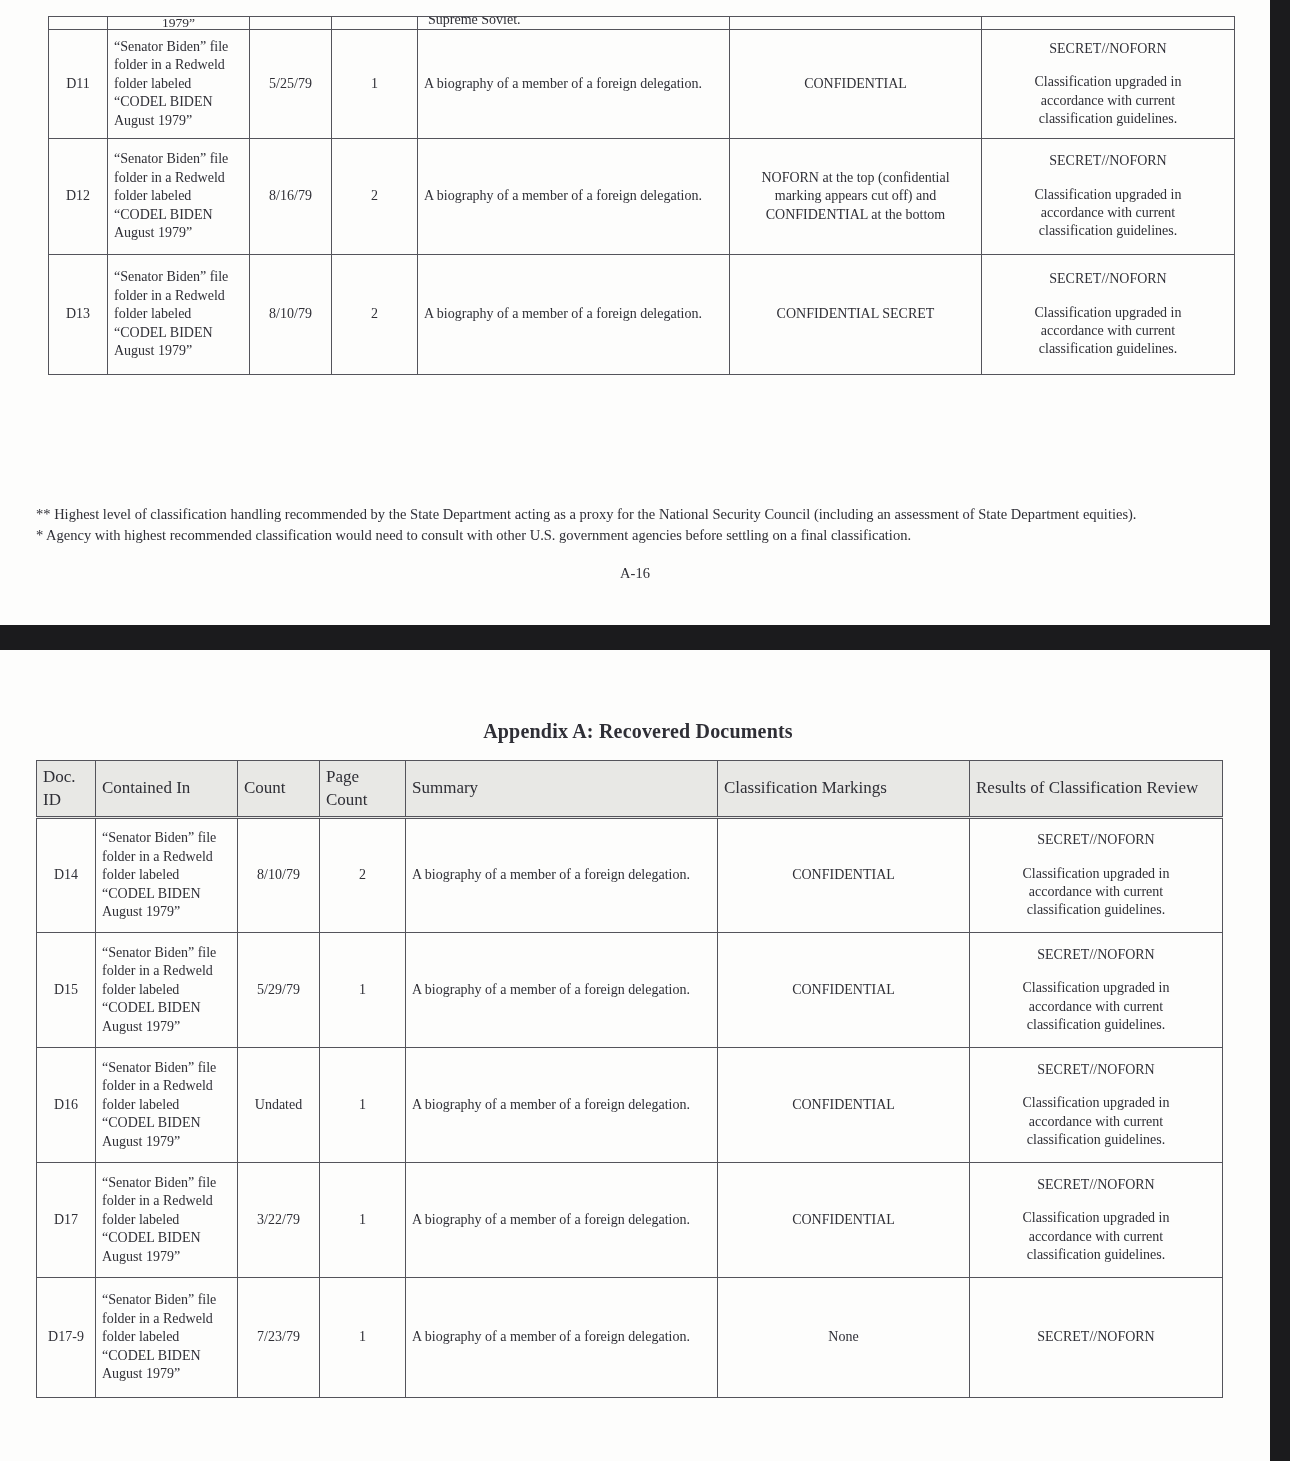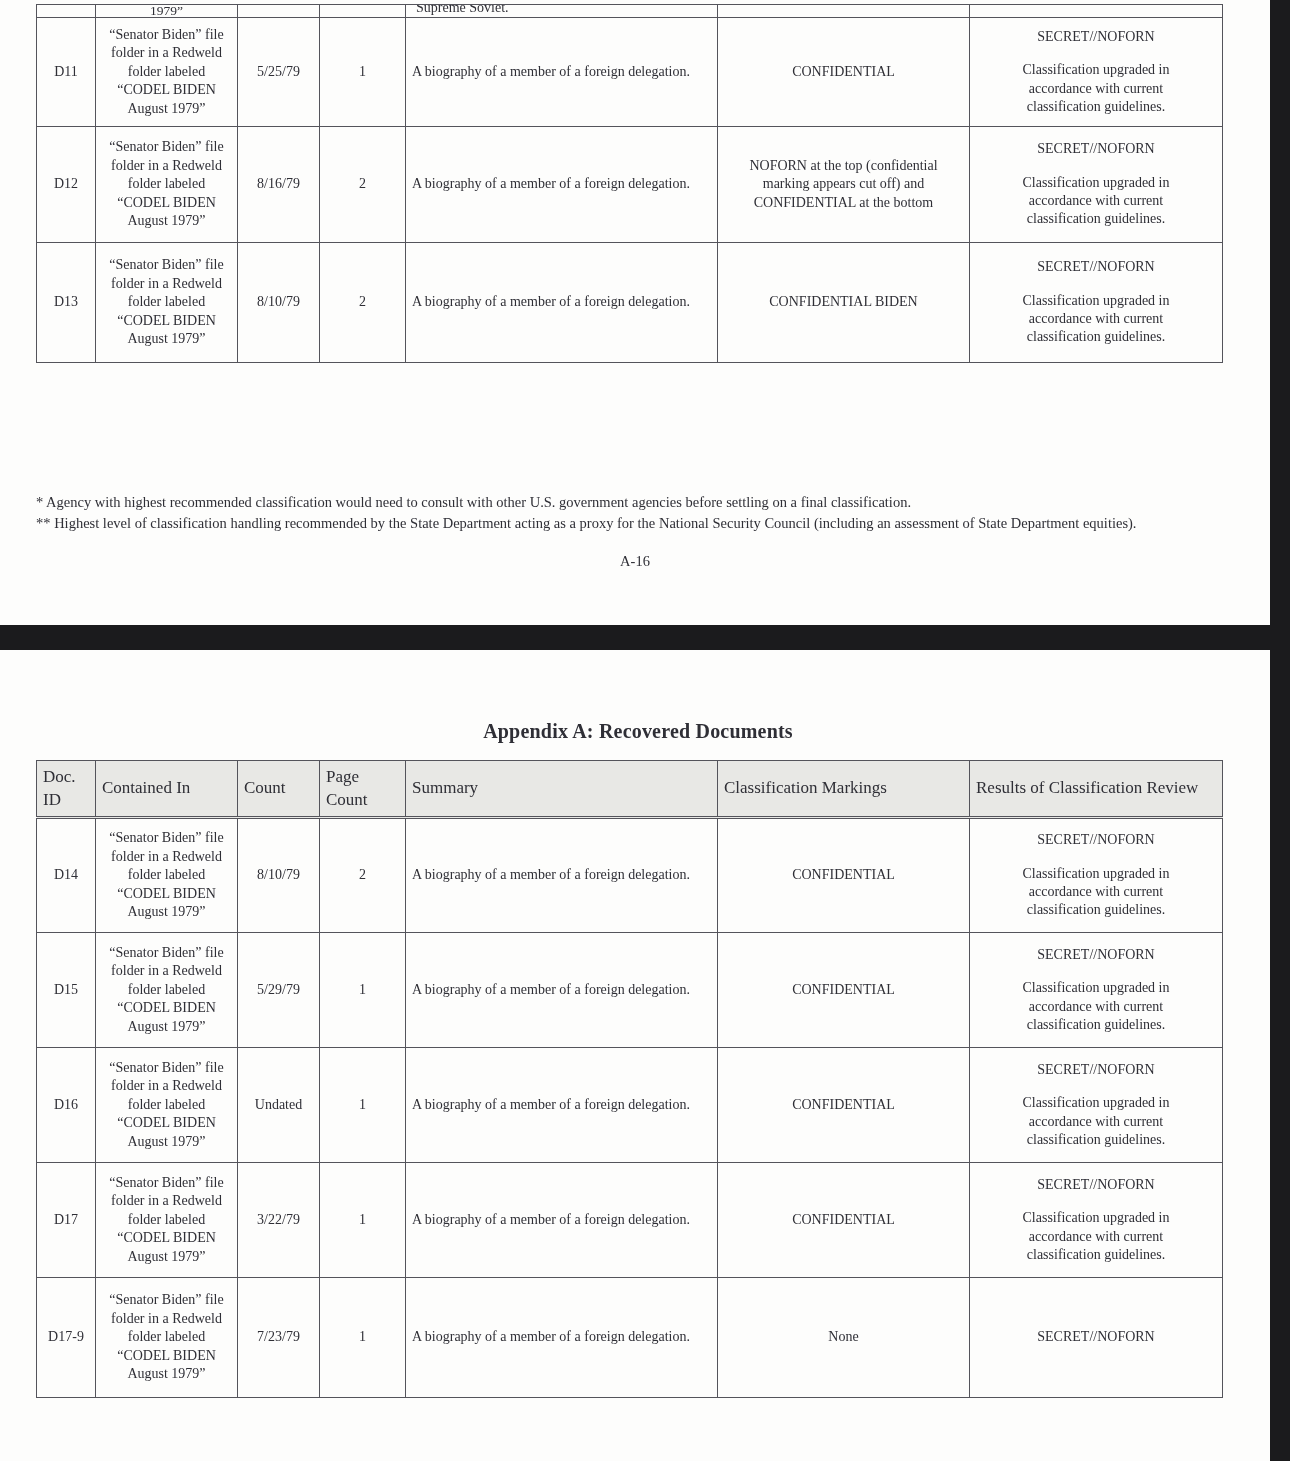--- a/index.html
+++ b/index.html
@@ -11,42 +11,42 @@
     position:relative;
     overflow:hidden;
   }
   .screen { position:absolute; inset:0; width:1290px; height:1461px; background:#fdfdfc; }
 
   
   .right-strip { position:absolute; top:0; right:0; width:20px; height:1461px; background:#1b1b1d; z-index:6; }
   .page-gap { position:absolute; left:0; top:625px; width:1290px; height:25px; background:#1b1b1d; z-index:5; }
 
   .page { position:absolute; left:0; width:1270px; background:#fdfdfc; }
-  .page-top { top:4px; height:625px; }
+  .page-top { top:16px; height:625px;padding-left:12px; }
   .page-bottom { top:650px; height:811px; }
 
   
   table.doc { border-collapse:collapse; table-layout:fixed; width:1186px; background:#fdfdfc; }
   table.doc td, table.doc th {
     border:1px solid #54545b;
     vertical-align:middle;
     padding:4px 6px;
     font-size:14px;
     line-height:1.32;
   }
   table.doc th {
     background:#e8e8e5;
     font-size:17px;
     font-weight:normal;
     text-align:left;
     height:57px;
     border-bottom:3px double #54545b;
   }
   .c-id, .c-date, .c-pg, .c-mark, .c-res { text-align:center; }
-  .c-cont { text-align:center; font-size:13.5px; padding:4px 5px; }
+  .c-cont { text-align:left; font-size:13.5px; padding:4px 5px; }
   .c-sum { text-align:left; padding:4px 10px;margin-left:41px; }
   .res-top { margin-bottom:15px; }
   .res-top.solo { margin-bottom:0; }
   .res-note { max-width:205px; margin:0 auto; }
   .mark-wrap { max-width:236px; margin:0 auto; }
 
   .t-top { margin-left:36px; }
   .t-bottom { position:absolute; top:110px; left:36px; }
 
   
@@ -120,33 +120,33 @@
           <div class="res-note">Classification upgraded in accordance with current classification guidelines.</div>
         </td>
       </tr>
       <tr style="height:120px">
         <td class="c-id">D13</td>
         <td class="c-cont">“Senator Biden” file folder in a Redweld folder labeled “CODEL BIDEN August 1979”</td>
         <td class="c-date">8/10/79</td>
         <td class="c-pg">2</td>
         <td class="c-sum">A biography of a member of a foreign delegation.</td>
         <td class="c-mark">
-          <div class="mark-wrap">CONFIDENTIAL BIDEN</div>
+          <div class="mark-wrap">CONFIDENTIAL SECRET</div>
         </td>
         <td class="c-res">
           <div class="res-top">SECRET//NOFORN</div>
           <div class="res-note">Classification upgraded in accordance with current classification guidelines.</div>
         </td>
       </tr>
     </tbody>
       </table>
 
     <div class="footnotes">
+      <p>** Highest level of classification handling recommended by the State Department acting as a proxy for the National Security Council (including an assessment of State Department equities).</p>
       <p>* Agency with highest recommended classification would need to consult with other U.S. government agencies before settling on a final classification.</p>
-      <p>** Highest level of classification handling recommended by the State Department acting as a proxy for the National Security Council (including an assessment of State Department equities).</p>
     </div>
     <div class="page-num">A-16</div>
   </section>
 
   <div class="page-gap"></div>
   <div class="right-strip"></div>
 
   <section class="page page-bottom">
     <h1 class="title">Appendix A: Recovered Documents</h1>
 

